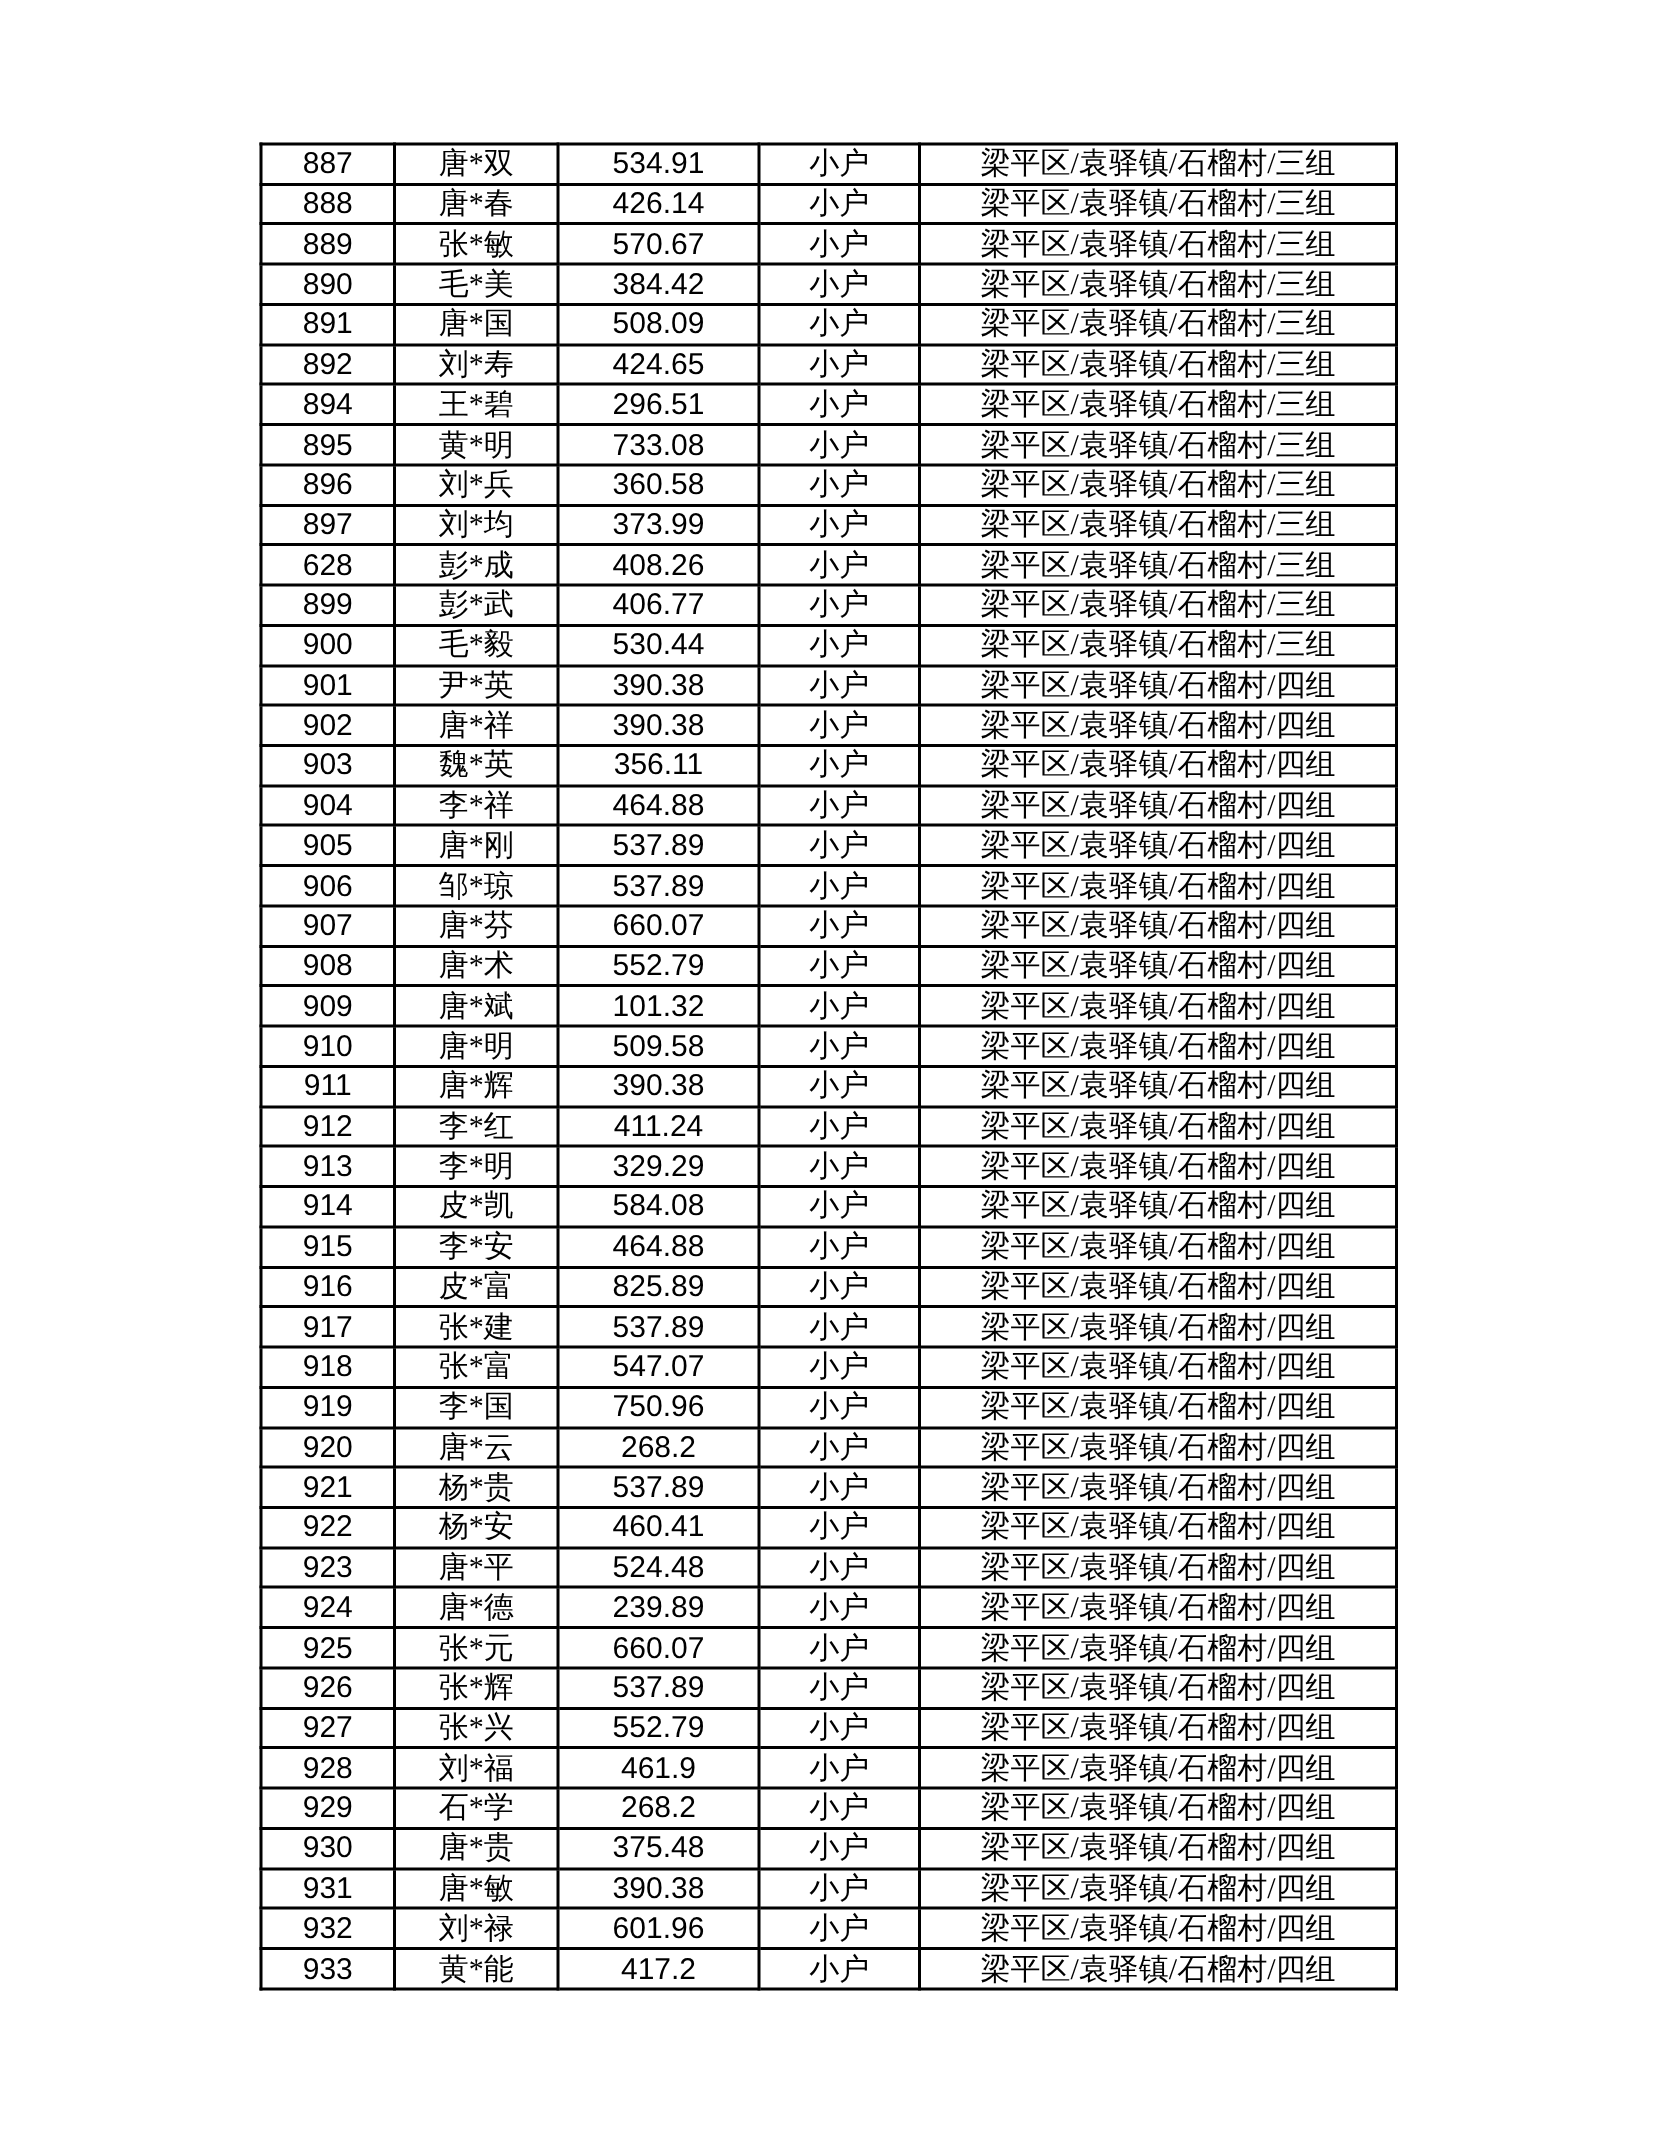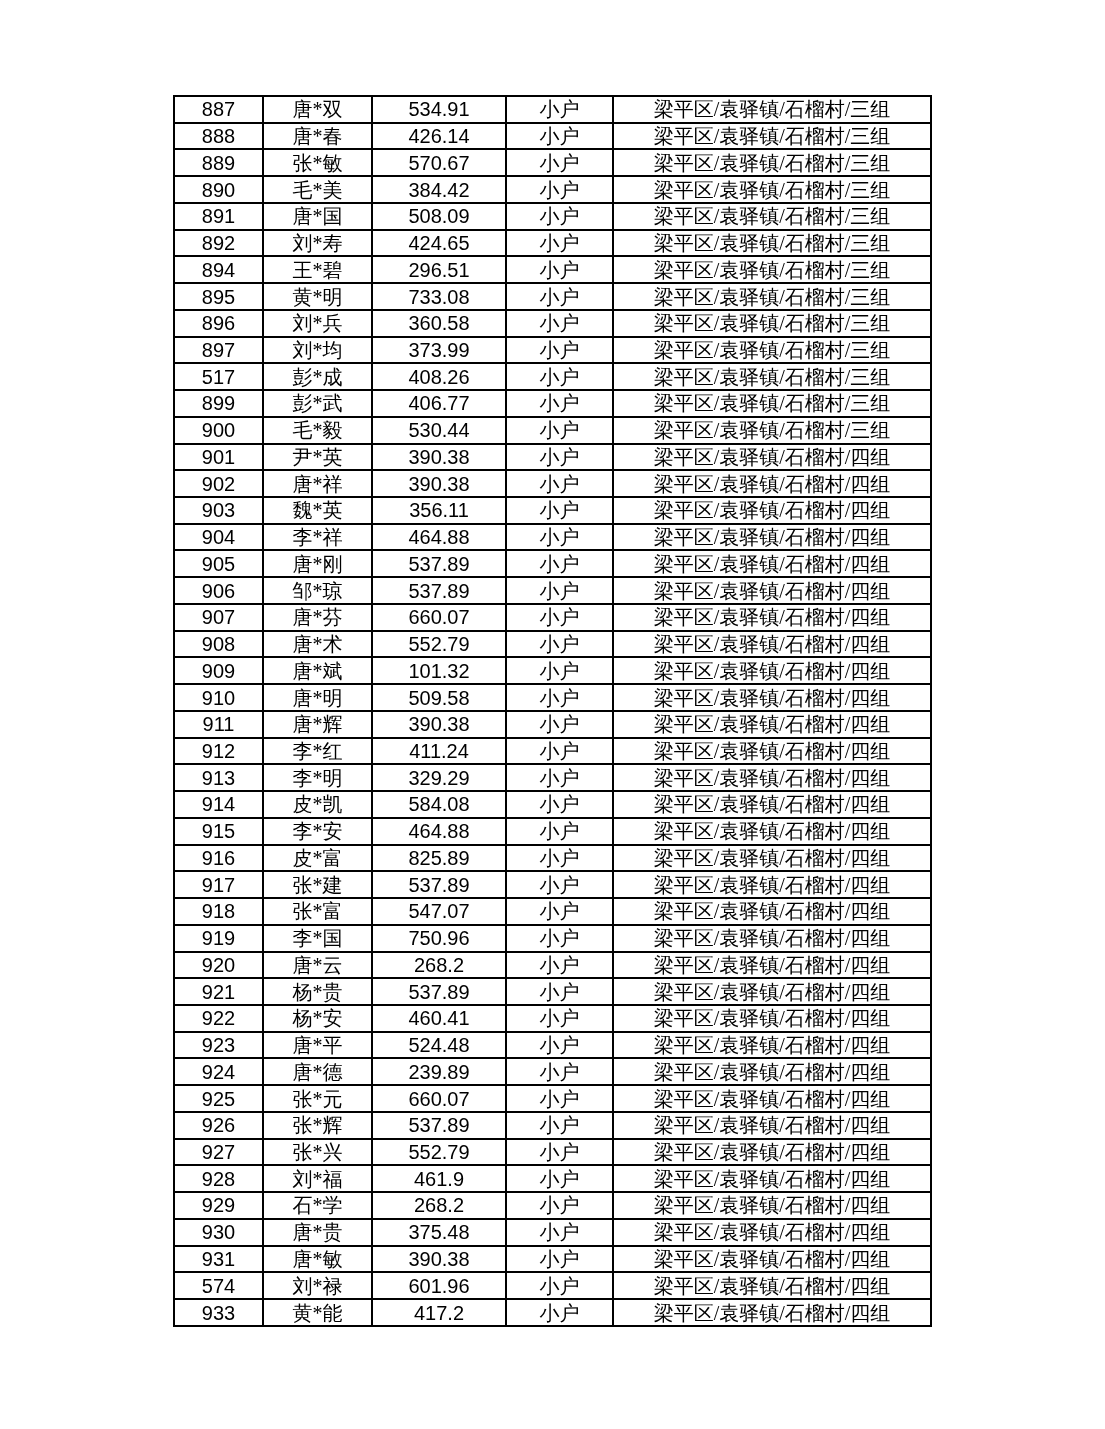--- a/index.html
+++ b/index.html
@@ -135,21 +135,21 @@
 
   <tr>
     <td class="col-no">897</td>
     <td class="col-name">刘*均</td>
     <td class="col-amount">373.99</td>
     <td class="col-type">小户</td>
     <td class="col-location">梁平区/袁驿镇/石榴村/三组</td>
   </tr>
 
   <tr>
-    <td class="col-no">517</td>
+    <td class="col-no">628</td>
     <td class="col-name">彭*成</td>
     <td class="col-amount">408.26</td>
     <td class="col-type">小户</td>
     <td class="col-location">梁平区/袁驿镇/石榴村/三组</td>
   </tr>
 
   <tr>
     <td class="col-no">899</td>
     <td class="col-name">彭*武</td>
     <td class="col-amount">406.77</td>
@@ -407,21 +407,21 @@
 
   <tr>
     <td class="col-no">931</td>
     <td class="col-name">唐*敏</td>
     <td class="col-amount">390.38</td>
     <td class="col-type">小户</td>
     <td class="col-location">梁平区/袁驿镇/石榴村/四组</td>
   </tr>
 
   <tr>
-    <td class="col-no">574</td>
+    <td class="col-no">932</td>
     <td class="col-name">刘*禄</td>
     <td class="col-amount">601.96</td>
     <td class="col-type">小户</td>
     <td class="col-location">梁平区/袁驿镇/石榴村/四组</td>
   </tr>
 
   <tr>
     <td class="col-no">933</td>
     <td class="col-name">黄*能</td>
     <td class="col-amount">417.2</td>

